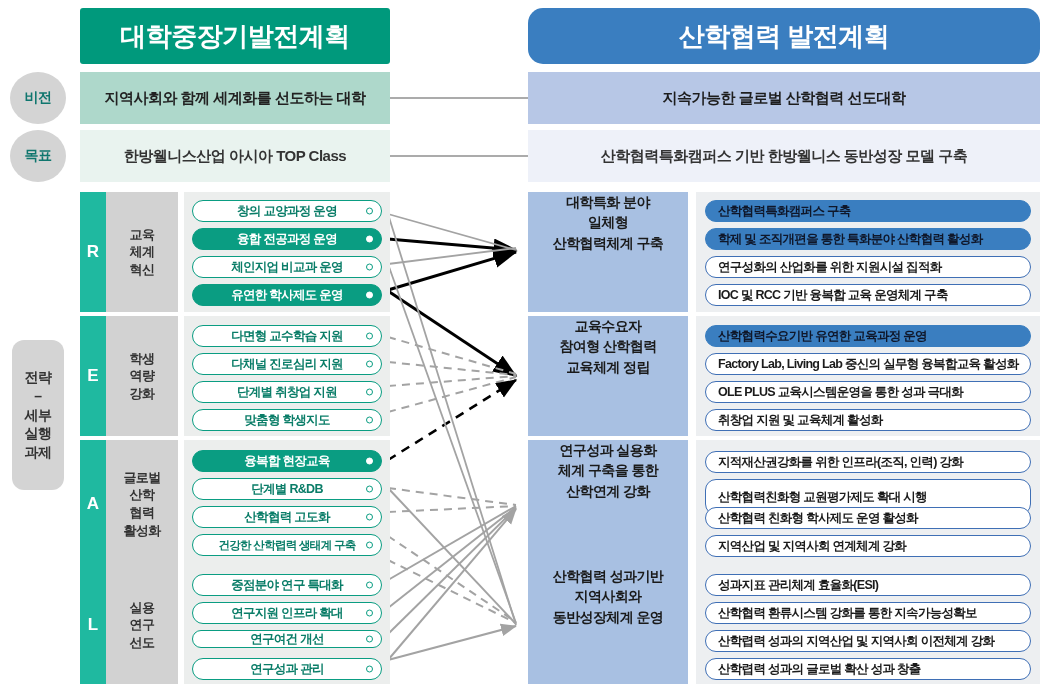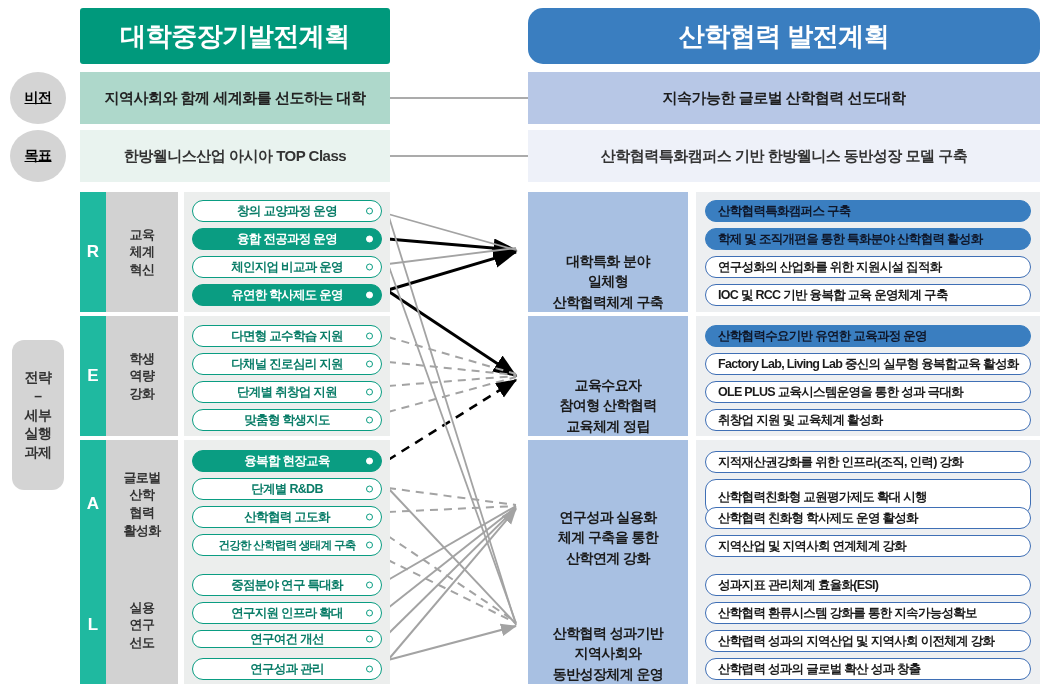--- a/index.html
+++ b/index.html
@@ -25,23 +25,23 @@
 
   
   .band{display:flex;align-items:center;justify-content:center;text-align:center;}
   .band-vision-l{background:#aed8cb;color:#222;font-size:15px;font-weight:bold;letter-spacing:-0.5px;}
   .band-goal-l{background:#e9f3ef;color:#333;font-size:15px;font-weight:600;letter-spacing:-0.5px;}
   .band-vision-r{background:#b7c7e6;color:#1d1d1d;font-size:15px;font-weight:bold;letter-spacing:-0.5px;}
   .band-goal-r{background:#eef1f9;color:#333;font-size:15px;font-weight:600;letter-spacing:-0.5px;}
 
   
   .circ{
-    border-radius:50%;background:#d4d4d4;color:#000000;
+    border-radius:50%;background:#d4d4d4;color:#0f766e;
     display:flex;align-items:center;justify-content:center;
-    font-size:14px;font-weight:bold;letter-spacing:-0.5px;text-decoration:underline;
+    font-size:14px;font-weight:bold;letter-spacing:-0.5px;
   }
   
   .vtab{
     background:#d4d4d4;border-radius:12px;color:#333;
     display:flex;flex-direction:column;align-items:center;justify-content:center;
     font-size:14px;font-weight:bold;line-height:1.35;letter-spacing:-0.5px;
   }
 
   
   .letter{
@@ -80,21 +80,21 @@
     border:1.4px solid #3f6fb5;border-radius:11px;background:#ffffff;
     color:#1b1b1b;font-size:12.5px;font-weight:600;letter-spacing:-0.7px;
     display:flex;align-items:center;
     padding-left:12px;white-space:nowrap;
   }
   .rpill.on{background:#3a7ec0;border-color:#3a7ec0;color:#0f172a;font-weight:bold;}
 
   
   .mbox{
     background:#a8c0e2;color:#1a1a1a;
-    display:flex;align-items:flex-end;justify-content:center;text-align:center;
+    display:flex;align-items:flex-start;justify-content:center;text-align:center;
     font-size:14px;font-weight:bold;line-height:1.45;letter-spacing:-0.6px;
   }
 
   
   #links{position:absolute;left:0;top:0;width:1047px;height:687px;pointer-events:none;}
   .hline{stroke:#8f8f8f;stroke-width:1.4;fill:none;}
 </style>
 </head>
 <body>
 

